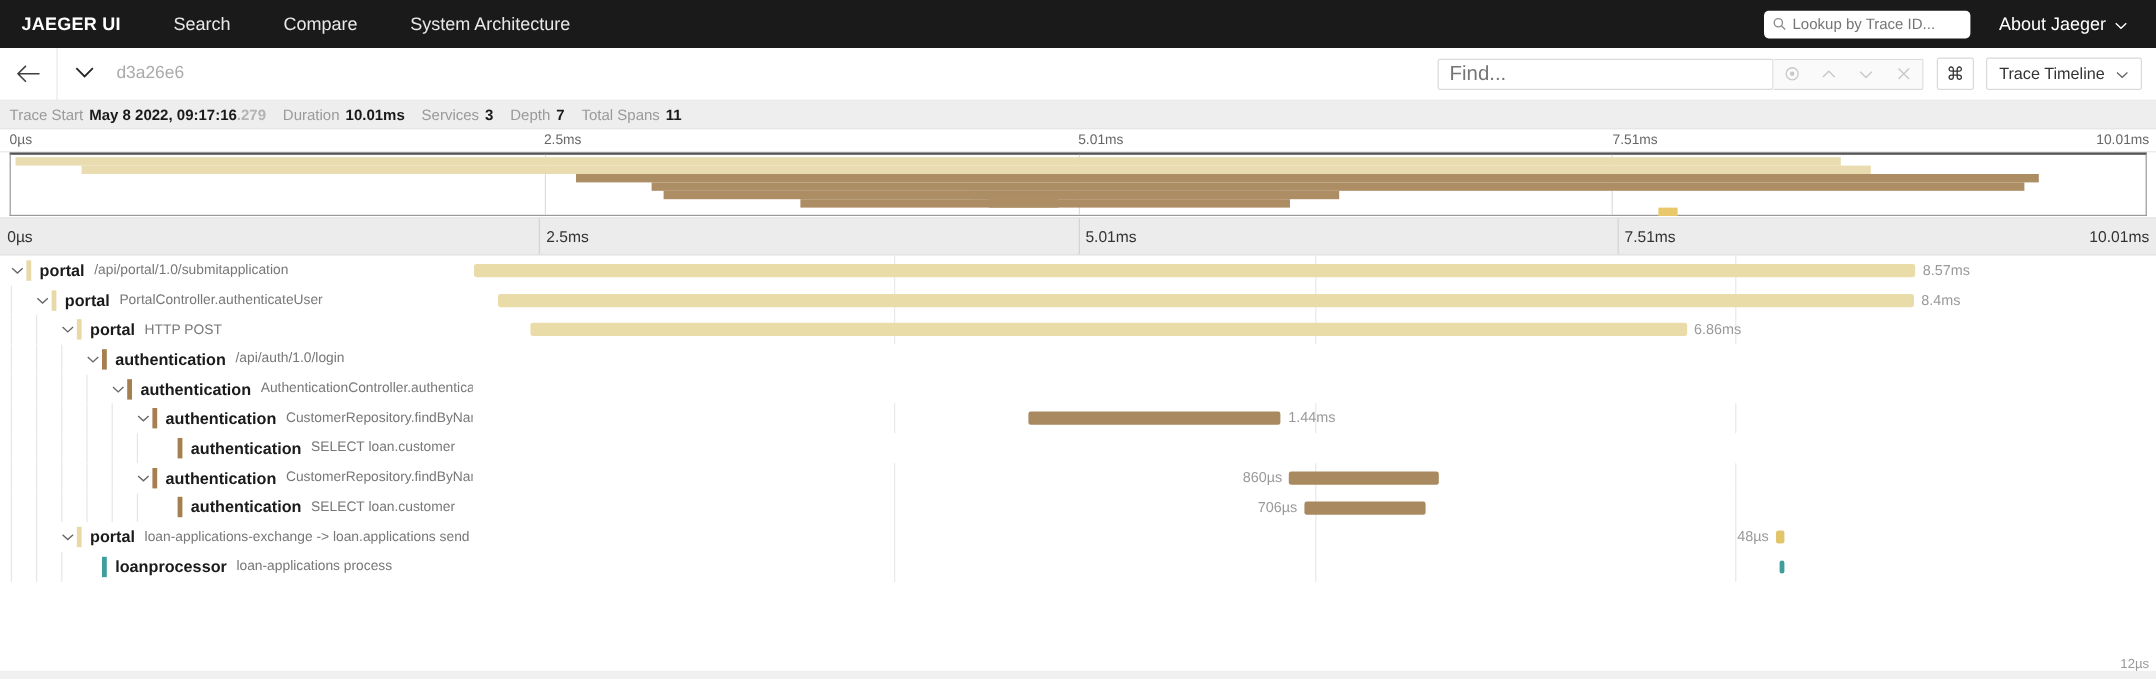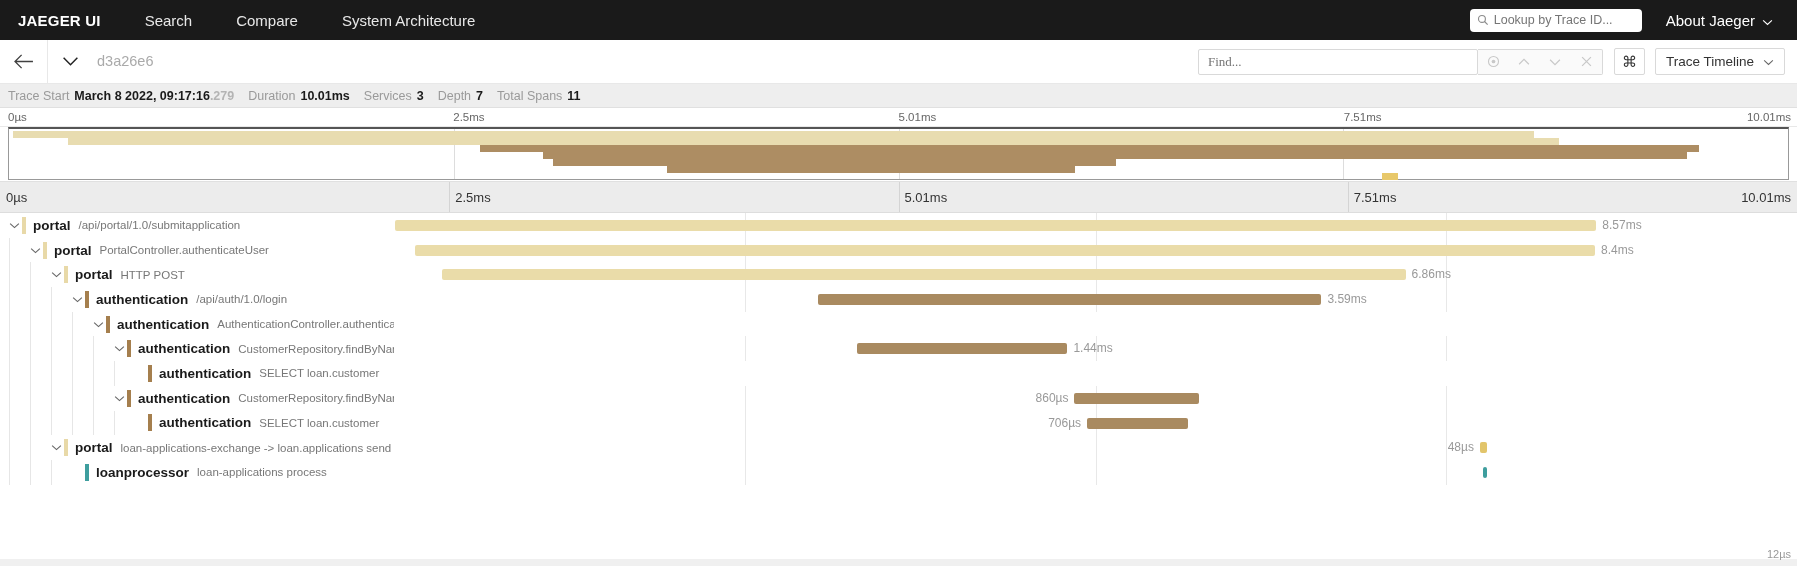--- a/index.html
+++ b/index.html
@@ -55,22 +55,22 @@
   }
   .trace-id { font-size: 14.5px; color: #aaa; margin-left: 9px; }
   .header-right {
     margin-left: auto; display: flex; align-items: center; padding-right: 12px;
   }
   .find-box {
     width: 280px; height: 26px; border: 1px solid #d9d9d9; background: #fff;
     display: flex; align-items: center; padding: 0 9px; border-radius: 2px;
   }
   .find-box input {
-    border: 0; outline: 0; font-size: 13px; color: #999; width: 100%;
-    font-family: Liberation Serif, serif; background: transparent;
+    border: 0; outline: 0; font-size: 17px; color: #999; width: 100%;
+    font-family: Liberation Sans, sans-serif; background: transparent;
   }
   .find-icons {
     height: 26px; display: flex; align-items: center;
     border: 1px solid #d9d9d9; border-left: 0; background: #fafafa;
     border-radius: 0 2px 2px 0;
   }
   .find-icons .fi {
     width: 31px; height: 24px; display: flex; align-items: center;
     justify-content: center; color: #c8c8c8;
   }
@@ -271,21 +271,21 @@
             <path d="M1 1.6 L6 6.2 L11 1.6" fill="none" stroke="#666" stroke-width="1.2"></path>
           </svg>
       </span>
     </div>
   </div>
 </div>
 
 <div class="meta-bar">
   <div class="meta-item">
     <span class="lbl">Trace Start</span>
-    <span class="val"><span>March 8 2022, 09:17:16</span><span class="dim">.279</span></span>
+    <span class="val"><span>May 8 2022, 09:17:16</span><span class="dim">.279</span></span>
   </div>
   <div class="meta-item">
     <span class="lbl">Duration</span>
     <span class="val">10.01ms</span>
   </div>
   <div class="meta-item">
     <span class="lbl">Services</span>
     <span class="val">3</span>
   </div>
   <div class="meta-item">
@@ -414,27 +414,20 @@
         <div style="width: 70px; flex: 0 0 auto;"></div>
         <span class="row-caret">
           <svg width="11" height="7" viewBox="0 0 12 8">
             <path d="M1 1.8 L6 6.4 L11 1.8" fill="none" stroke="#666" stroke-width="1.3"></path>
           </svg>
         </span>
         <span class="color-bar" style="background: rgb(165, 127, 78);"></span>
         <span class="svc">authentication</span>
         <span class="op">/api/auth/1.0/login</span>
       </div>
-      <div class="row-right">
-        <div class="gl" style="left: 25%;"></div>
-        <div class="gl" style="left: 50%;"></div>
-        <div class="gl" style="left: 75%;"></div>
-        <div class="bar" style="left: 30.2%; width: 35.9%; background: rgb(169, 138, 96);"></div>
-        <span class="bar-label" style="left: calc(66.1% + 6px);">3.59ms</span>
-      </div>
     </div>
     <div class="row">
       <div class="row-left">
         <div class="guides">
           <div class="guide" style="left: 9px;"></div>
           <div class="guide" style="left: 30px;"></div>
           <div class="guide" style="left: 51px;"></div>
           <div class="guide" style="left: 72px;"></div>
         </div>
         <div style="width: 91px; flex: 0 0 auto;"></div>

